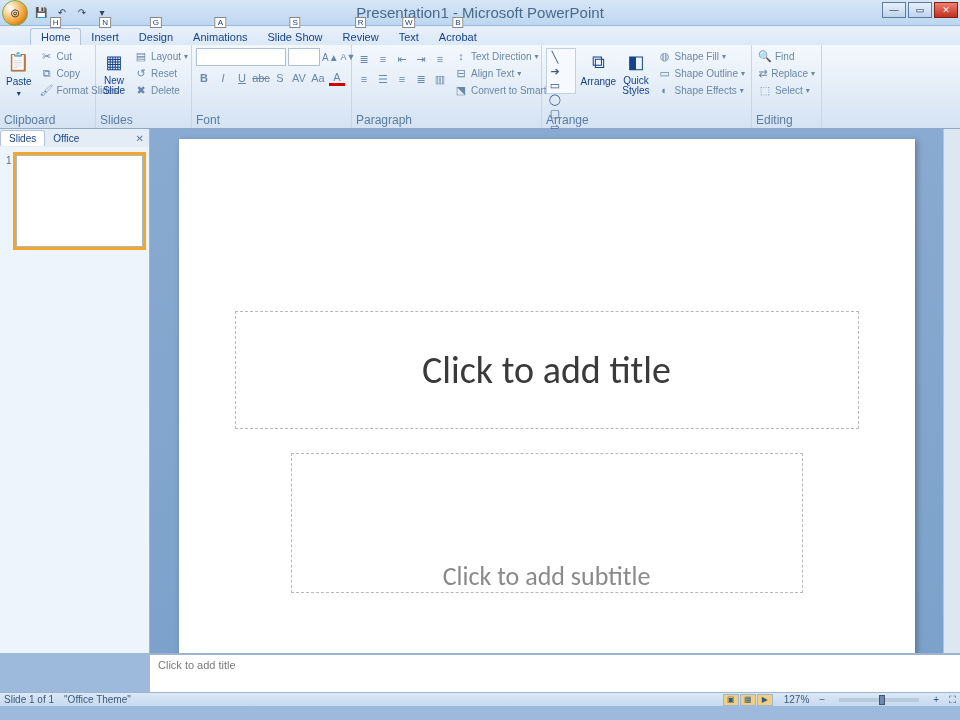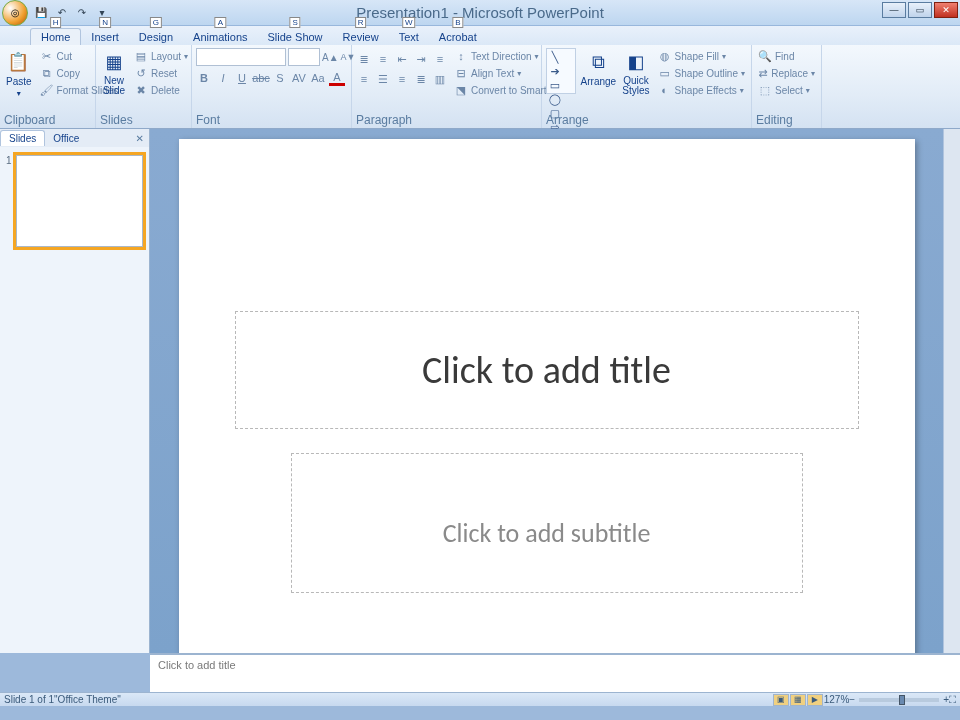--- a/index.html
+++ b/index.html
@@ -49,29 +49,29 @@
   .thumb-area { flex:1; padding:8px 6px; overflow:auto;}
   .thumb-wrap { display:flex; gap:4px; }
   .thumb-num { font-size:10px; color:#5a6c80; width:6px;}
   .thumb { flex:1; height:92px; background:#fff; border:1px solid #aab8c8; outline:3px solid #f5a623; }
 
   
   .canvas-area { flex:1; background:linear-gradient(#89aad1,#7ca2cb); display:flex; align-items:flex-start; justify-content:center; overflow:auto; position:relative;}
   .slide { width:736px; height:552px; background:#fff; margin-top:10px; box-shadow:2px 2px 6px rgba(0,0,0,.3); position:relative;}
   .ph-title { position:absolute; left:56px; top:172px; width:624px; height:118px; border:1px dashed #b8b8b8; display:flex; align-items:center; justify-content:center;}
   .ph-title-text { font-family:Calibri,sans-serif; font-size:38px; color:#3a3a3a;}
-  .ph-sub { position:absolute; left:112px; top:314px; width:512px; height:140px; border:1px dashed #b8b8b8; display:flex; align-items:center; justify-content:center; padding-top:20px;}
+  .ph-sub { position:absolute; left:112px; top:314px; width:512px; height:140px; border:1px dashed #b8b8b8; display:flex; align-items:flex-end; justify-content:center; padding-top:20px;}
   .ph-sub-text { font-family:Calibri,sans-serif; font-size:26px; color:#8a8a8a;}
   .vscroll { width:17px; background:#dde6f1; border-left:1px solid #b0c4de;}
 
   
   .notes { height:39px; background:#fff; border-top:2px solid #9cb4d0; font-size:11px; color:#7a7a7a; padding:4px 8px; margin-left:150px;}
   
   
-  .statusbar { height:14px; background:linear-gradient(#dbe8f7,#c7d9ef); display:flex; align-items:center; font-size:10px; color:#3a5a7a; padding:0 4px; border-top:1px solid #9cb4d0;}
+  .statusbar { height:14px; background:linear-gradient(#dbe8f7,#c7d9ef); display:flex; align-items:center; font-size:10px; color:#3a5a7a; padding:0 4px; gap:10px; border-top:1px solid #9cb4d0;}
   .statusbar .spacer { flex:1;}
   .view-btns { display:flex; gap:0;}
   .view-btns span { width:16px; height:12px; border:1px solid #a0b4cc; background:#f0d080; margin-right:1px; display:flex; align-items:center; justify-content:center; font-size:8px;}
   .zoom-slider { width:80px; height:4px; background:#b8cade; position:relative; margin:0 4px;}
   .zoom-slider .knob { position:absolute; left:50%; top:-3px; width:6px; height:10px; background:#6a8ab0; border:1px solid #456;}
 </style>
 </head>
 <body>
 
 <div class="titlebar">

